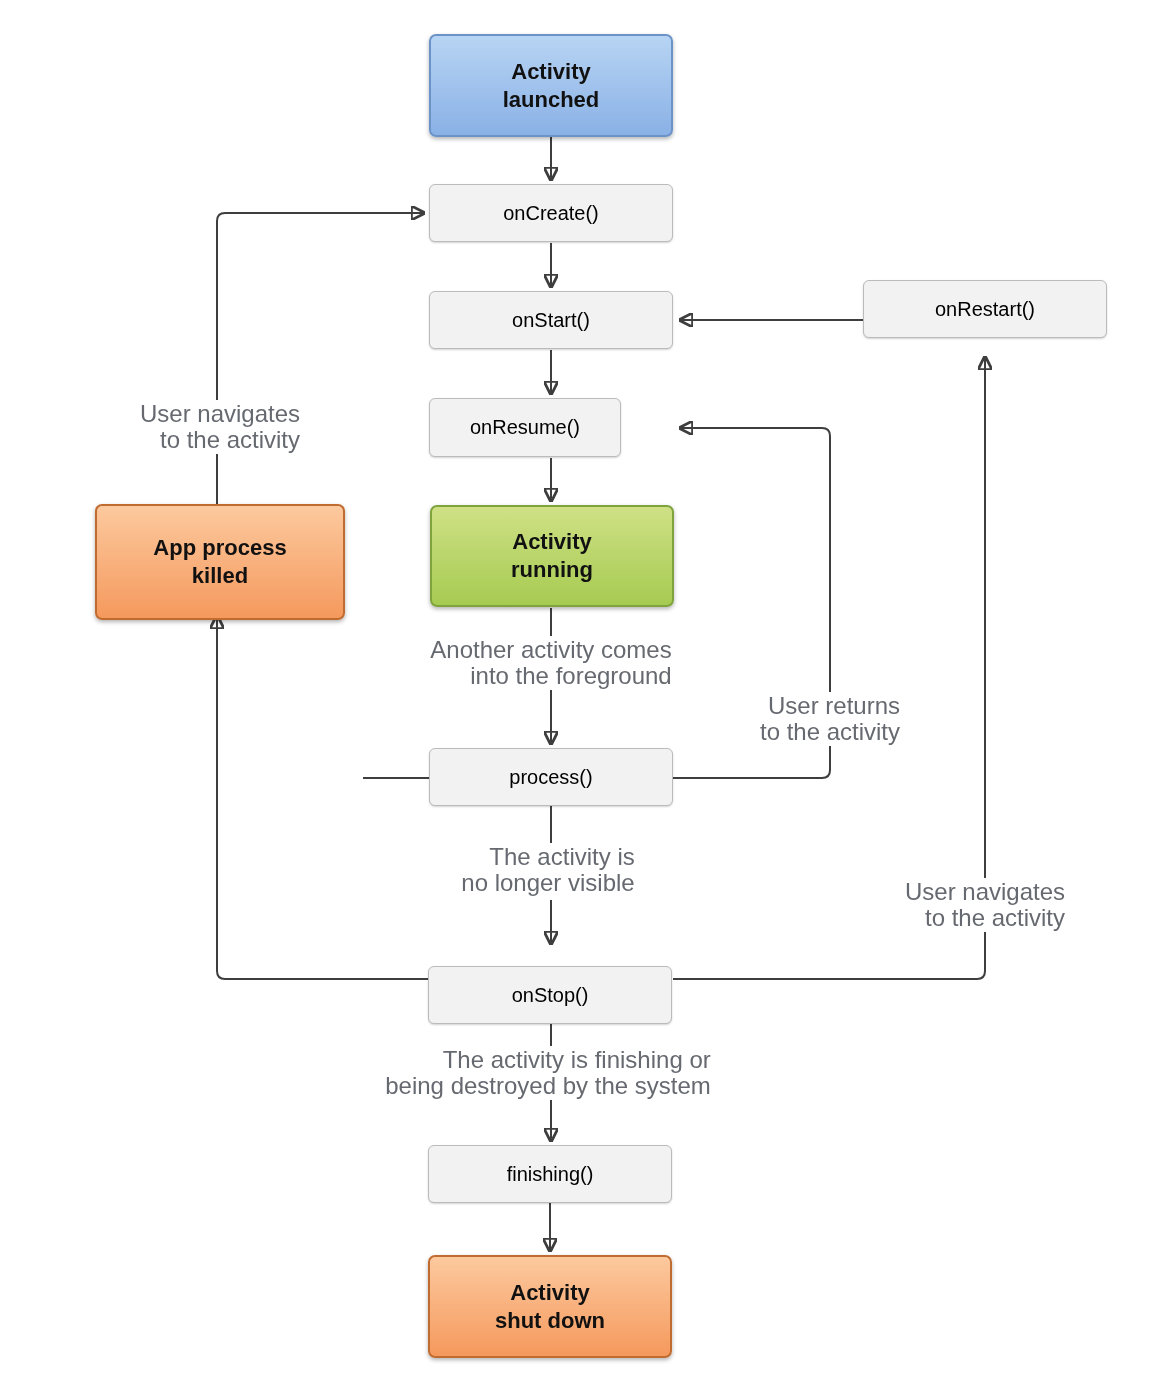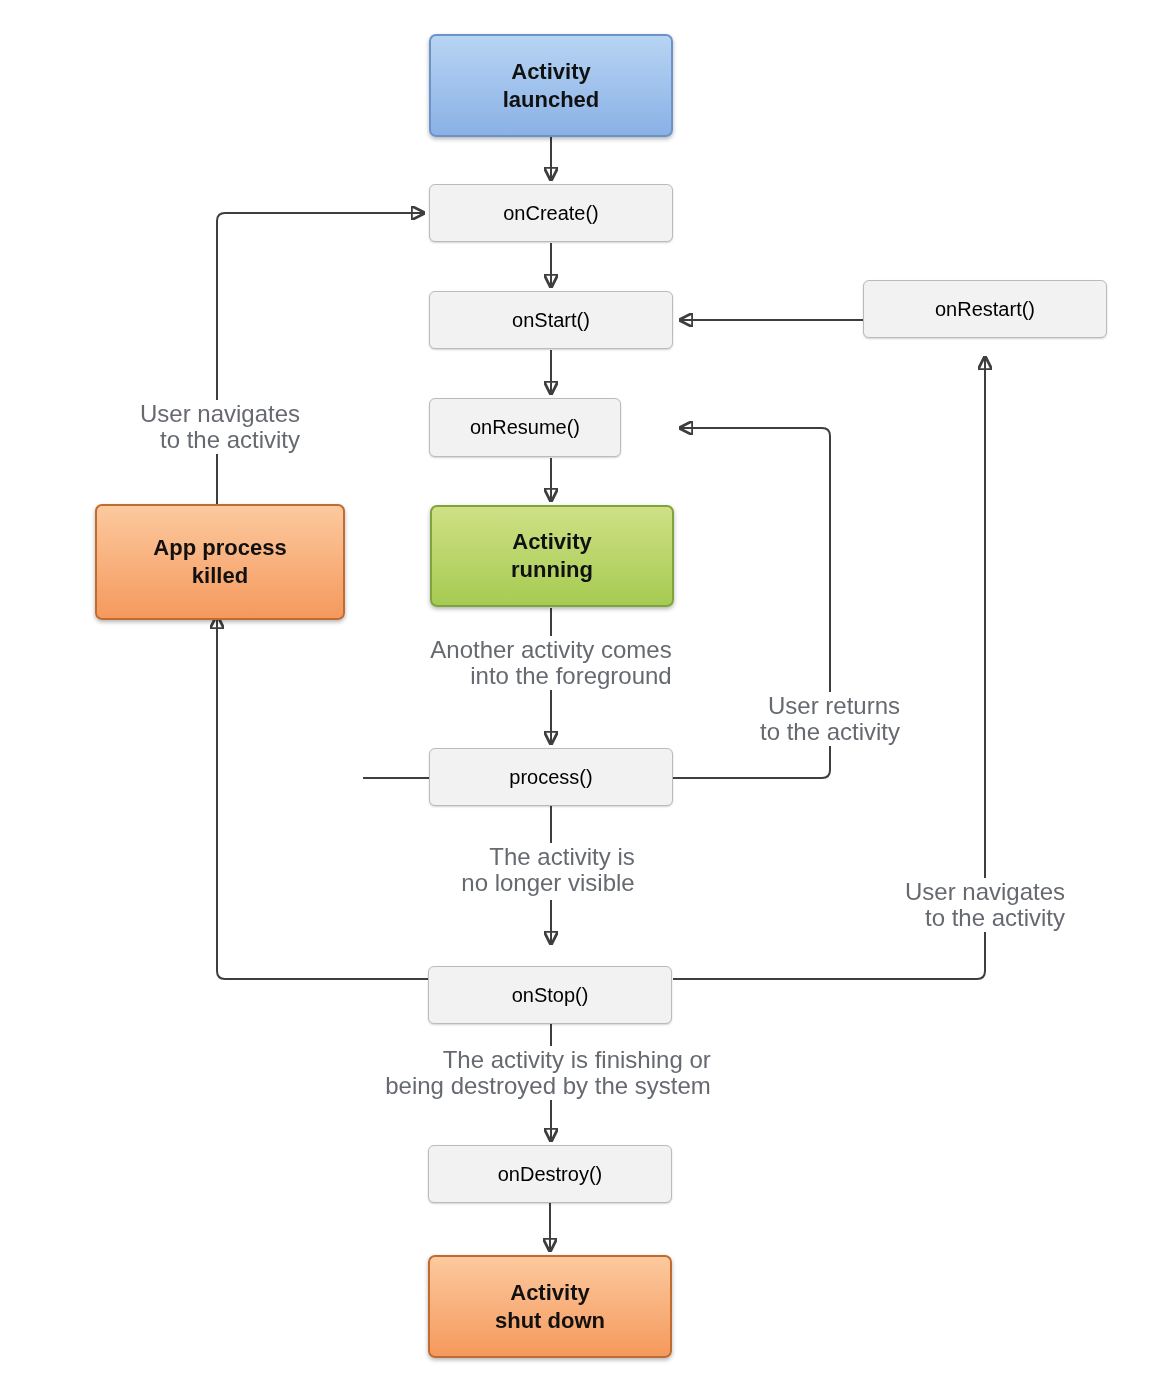--- a/index.html
+++ b/index.html
@@ -127,19 +127,19 @@
   <div class="node pill blue" id="n-launched">Activity
 launched</div>
   <div class="node state" id="n-create">onCreate()</div>
   <div class="node state" id="n-start">onStart()</div>
   <div class="node state" id="n-restart">onRestart()</div>
   <div class="node state" id="n-resume">onResume()</div>
   <div class="node pill green" id="n-running">Activity
 running</div>
   <div class="node state" id="n-pause">process()</div>
   <div class="node state" id="n-stop">onStop()</div>
-  <div class="node state" id="n-destroy">onDestroy()</div>
+  <div class="node state" id="n-destroy">finishing()</div>
   <div class="node pill orange" id="n-shutdown">Activity
 shut down</div>
   <div class="node pill orange" id="n-killed">App process
 killed</div>
 
 </div>
 
 </body></html>

